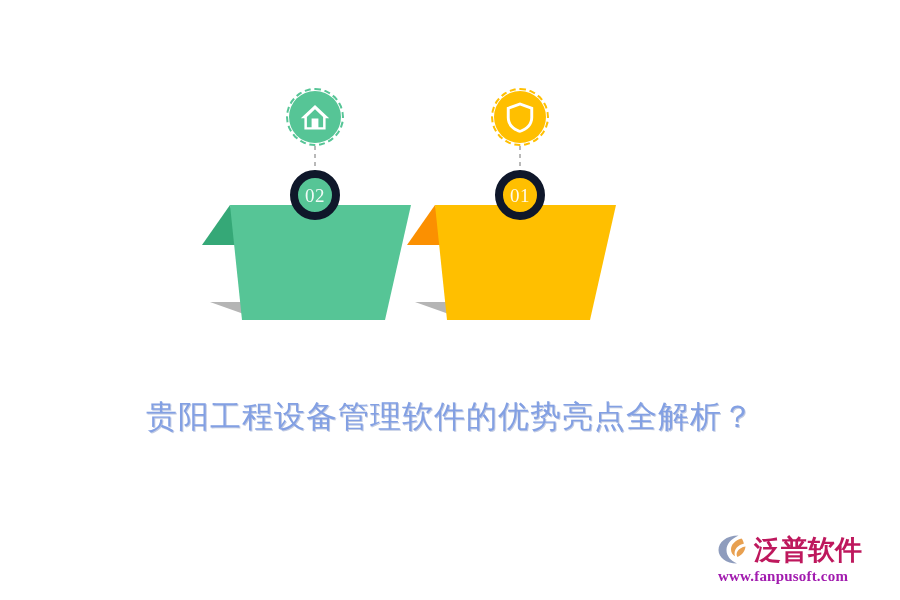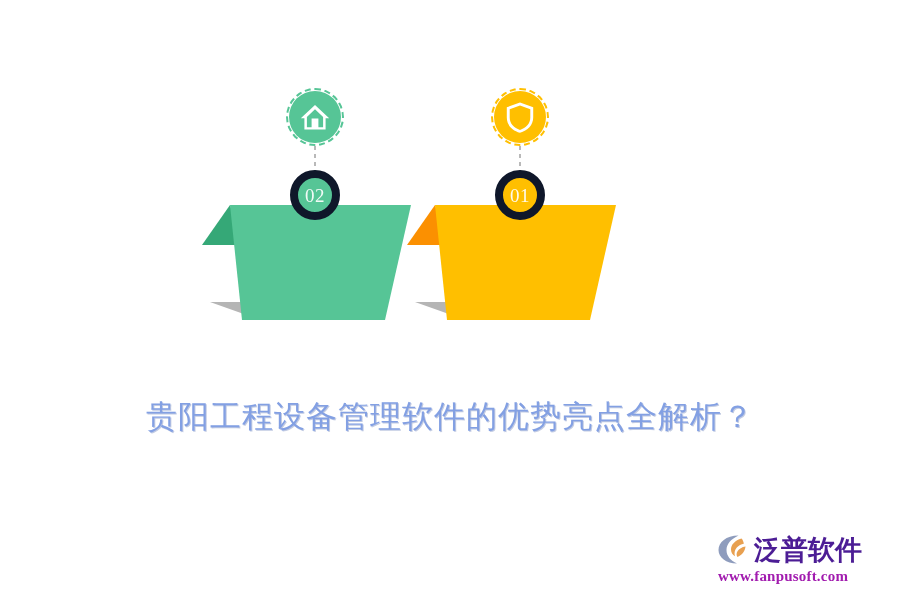--- a/index.html
+++ b/index.html
@@ -155,21 +155,21 @@
     width: 34px;
     height: 32px;
     margin-right: 4px;
     flex: 0 0 auto;
   }
   .logo-mark svg { display: block; }
   .logo-word {
     font-family: "DejaVu Sans", "Liberation Sans", sans-serif;
     font-size: 27px;
     font-weight: 700;
-    color: #4c1d95;
+    color: #be185d;
     line-height: 1;
     letter-spacing: 0px;
   }
   .logo-url {
     position: absolute;
     left: 2px;
     top: 36px;
     font-family: "Liberation Serif", "DejaVu Serif", serif;
     font-size: 15px;
     font-weight: 700;

